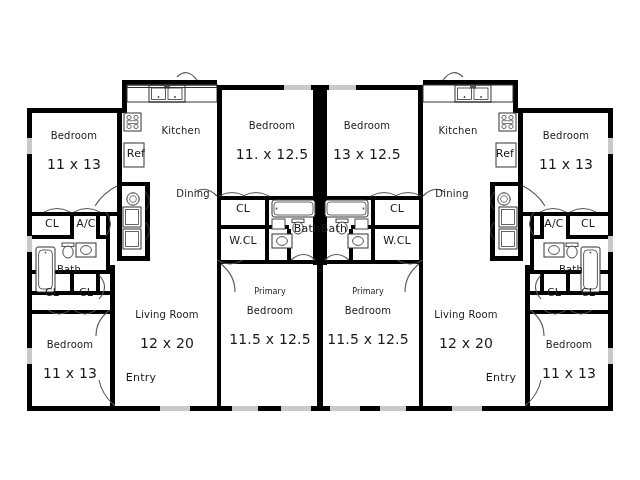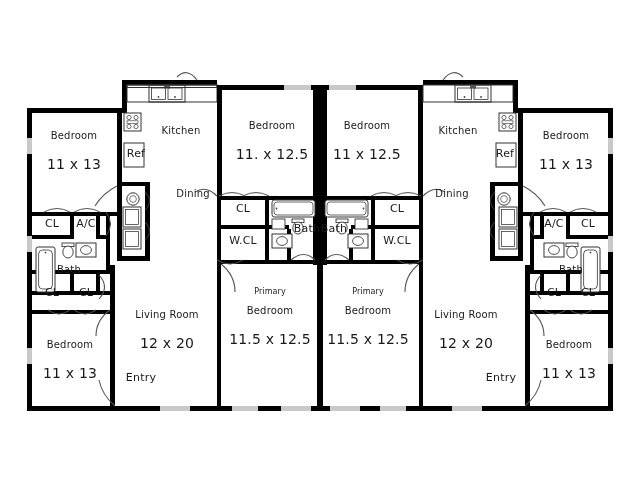--- a/index.html
+++ b/index.html
@@ -369,21 +369,21 @@
     <span class="lbl-name lbl-small">Bath</span>
   </div>
   <div class="room-label" style="left:270px; top:317px;">
     <span class="lbl-sub">Primary</span>
     <span class="lbl-name">Bedroom</span>
     <span class="lbl-dim">11.5 x 12.5</span>
   </div>
 
   <div class="room-label" style="left:367px; top:141px;">
     <span class="lbl-name">Bedroom</span>
-    <span class="lbl-dim">11 x 12.5</span>
+    <span class="lbl-dim">13 x 12.5</span>
   </div>
   <div class="room-label" style="left:397px; top:209px;">
     <span class="lbl-name lbl-small">CL</span>
   </div>
   <div class="room-label" style="left:397px; top:241px;">
     <span class="lbl-name lbl-small">W.CL</span>
   </div>
   <div class="room-label" style="left:334px; top:229px;">
     <span class="lbl-name lbl-small">Bath</span>
   </div>

